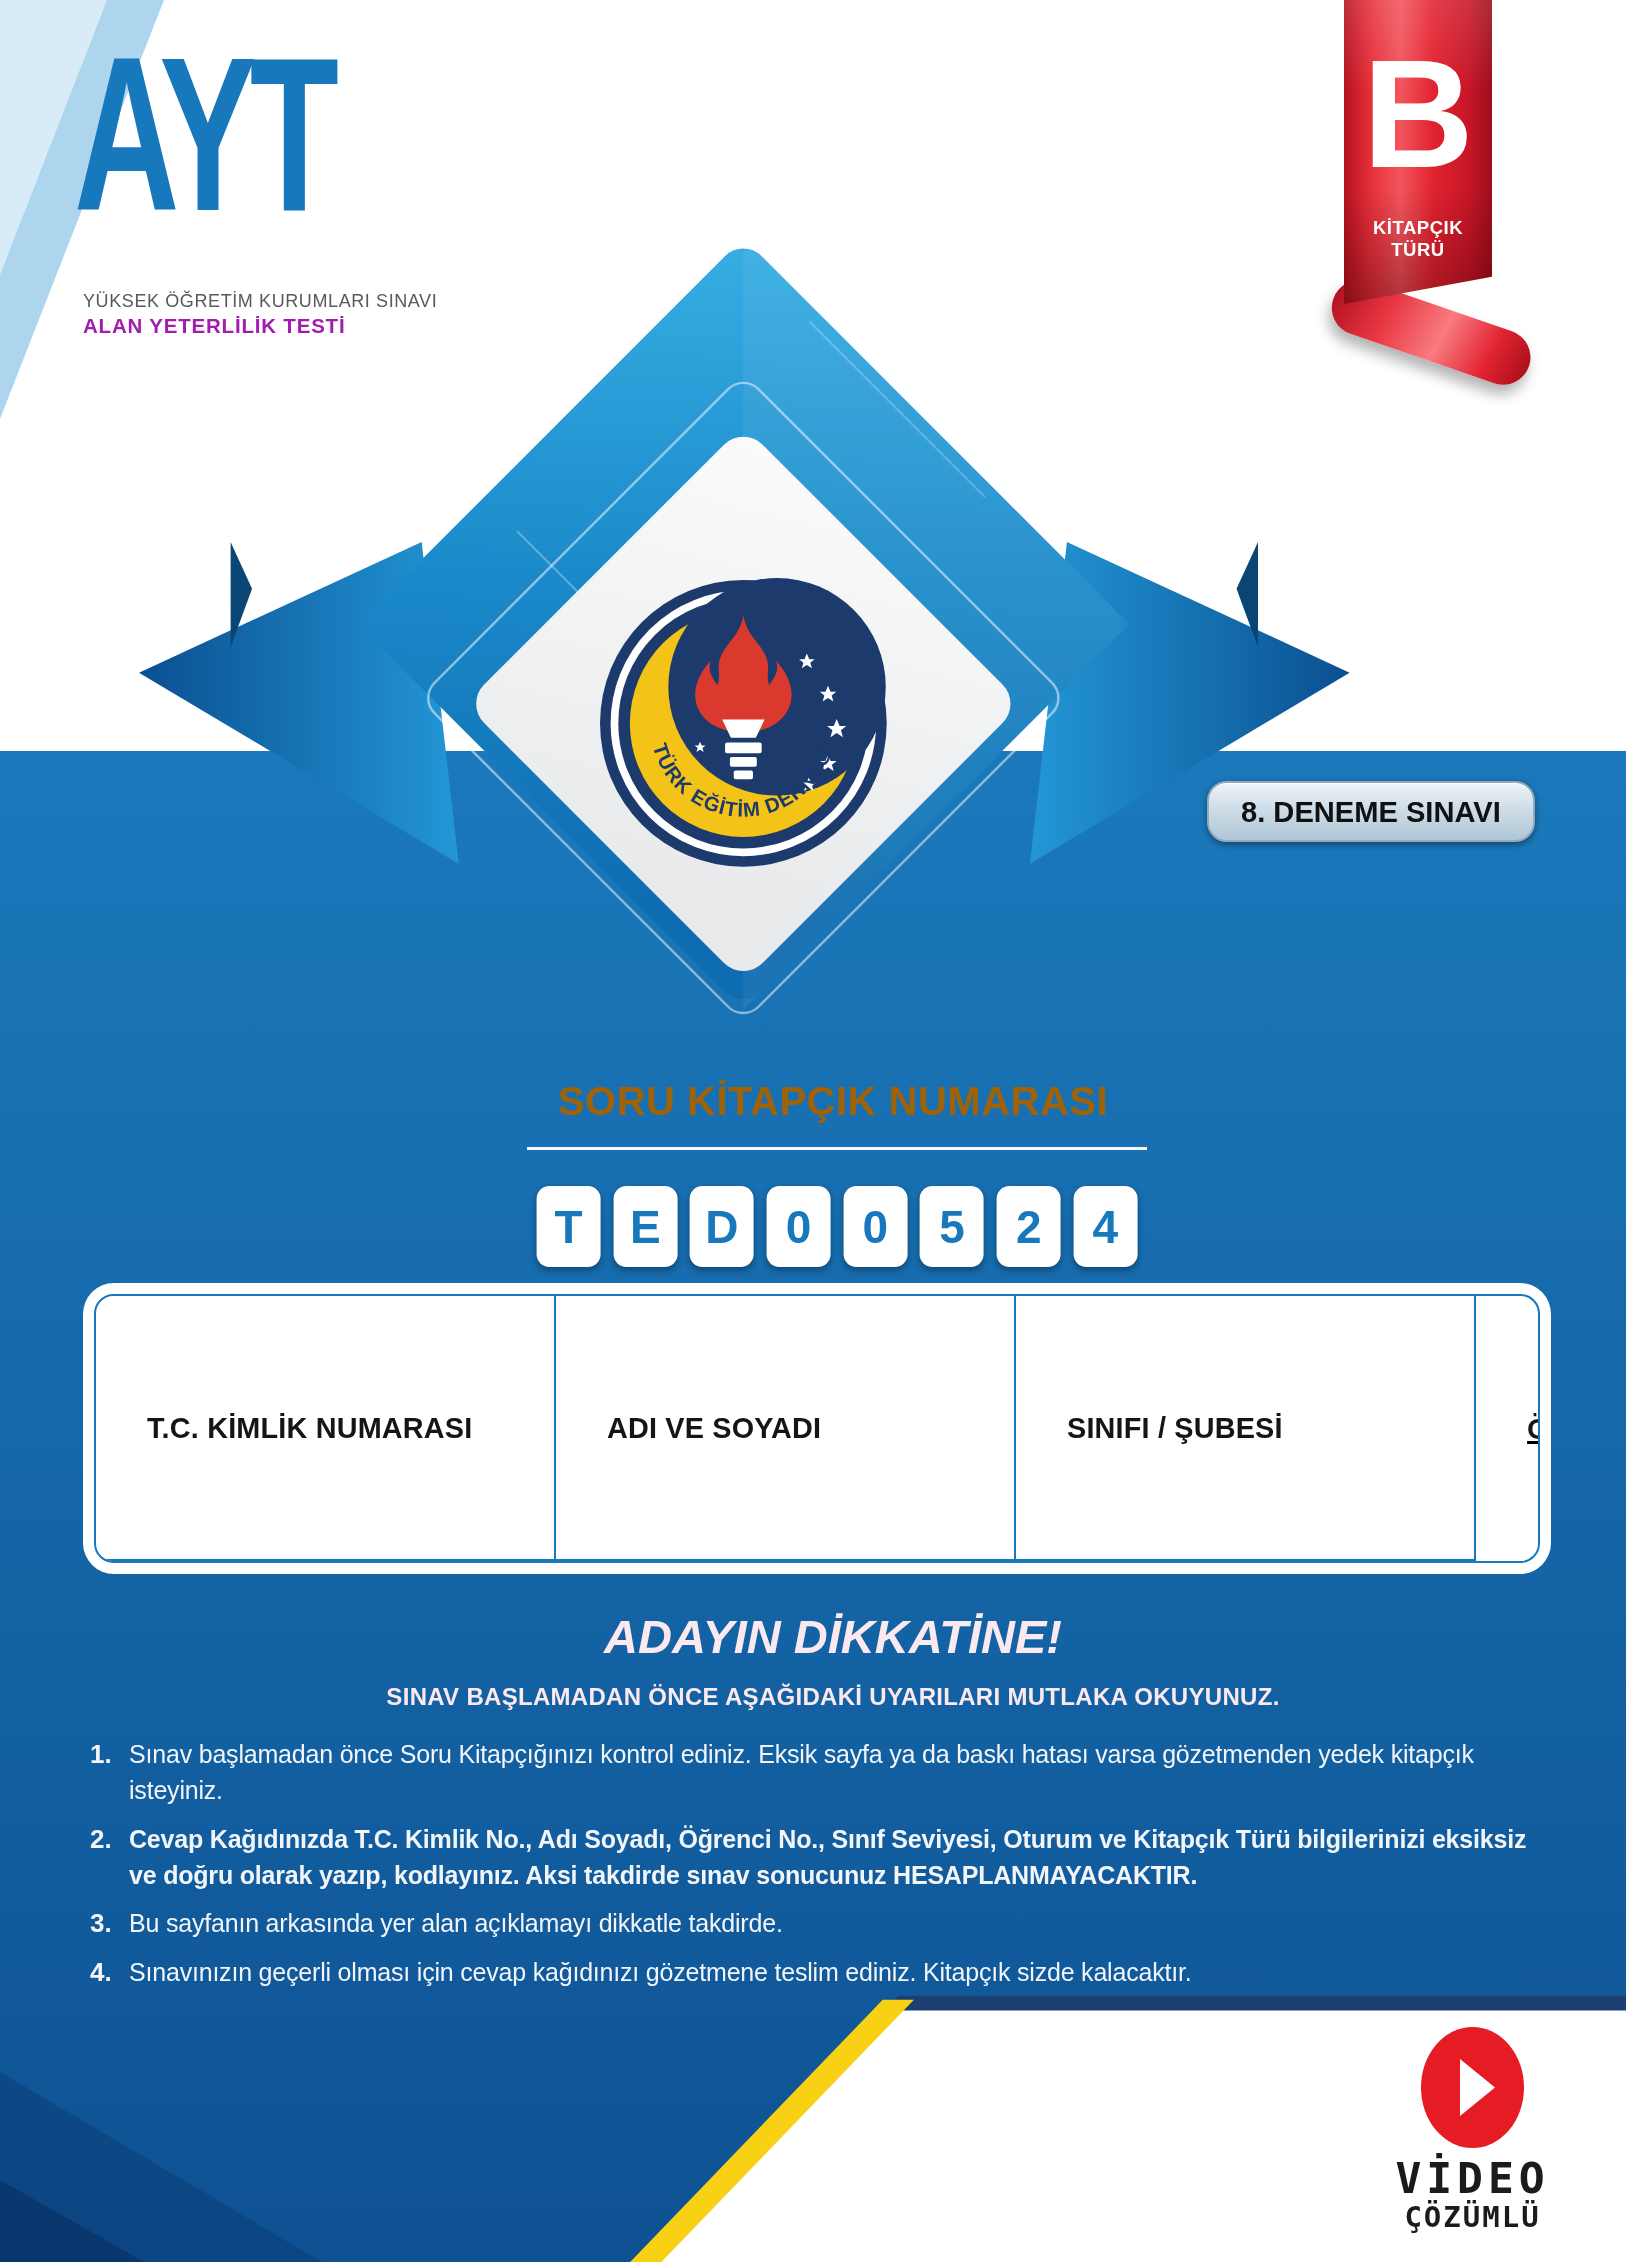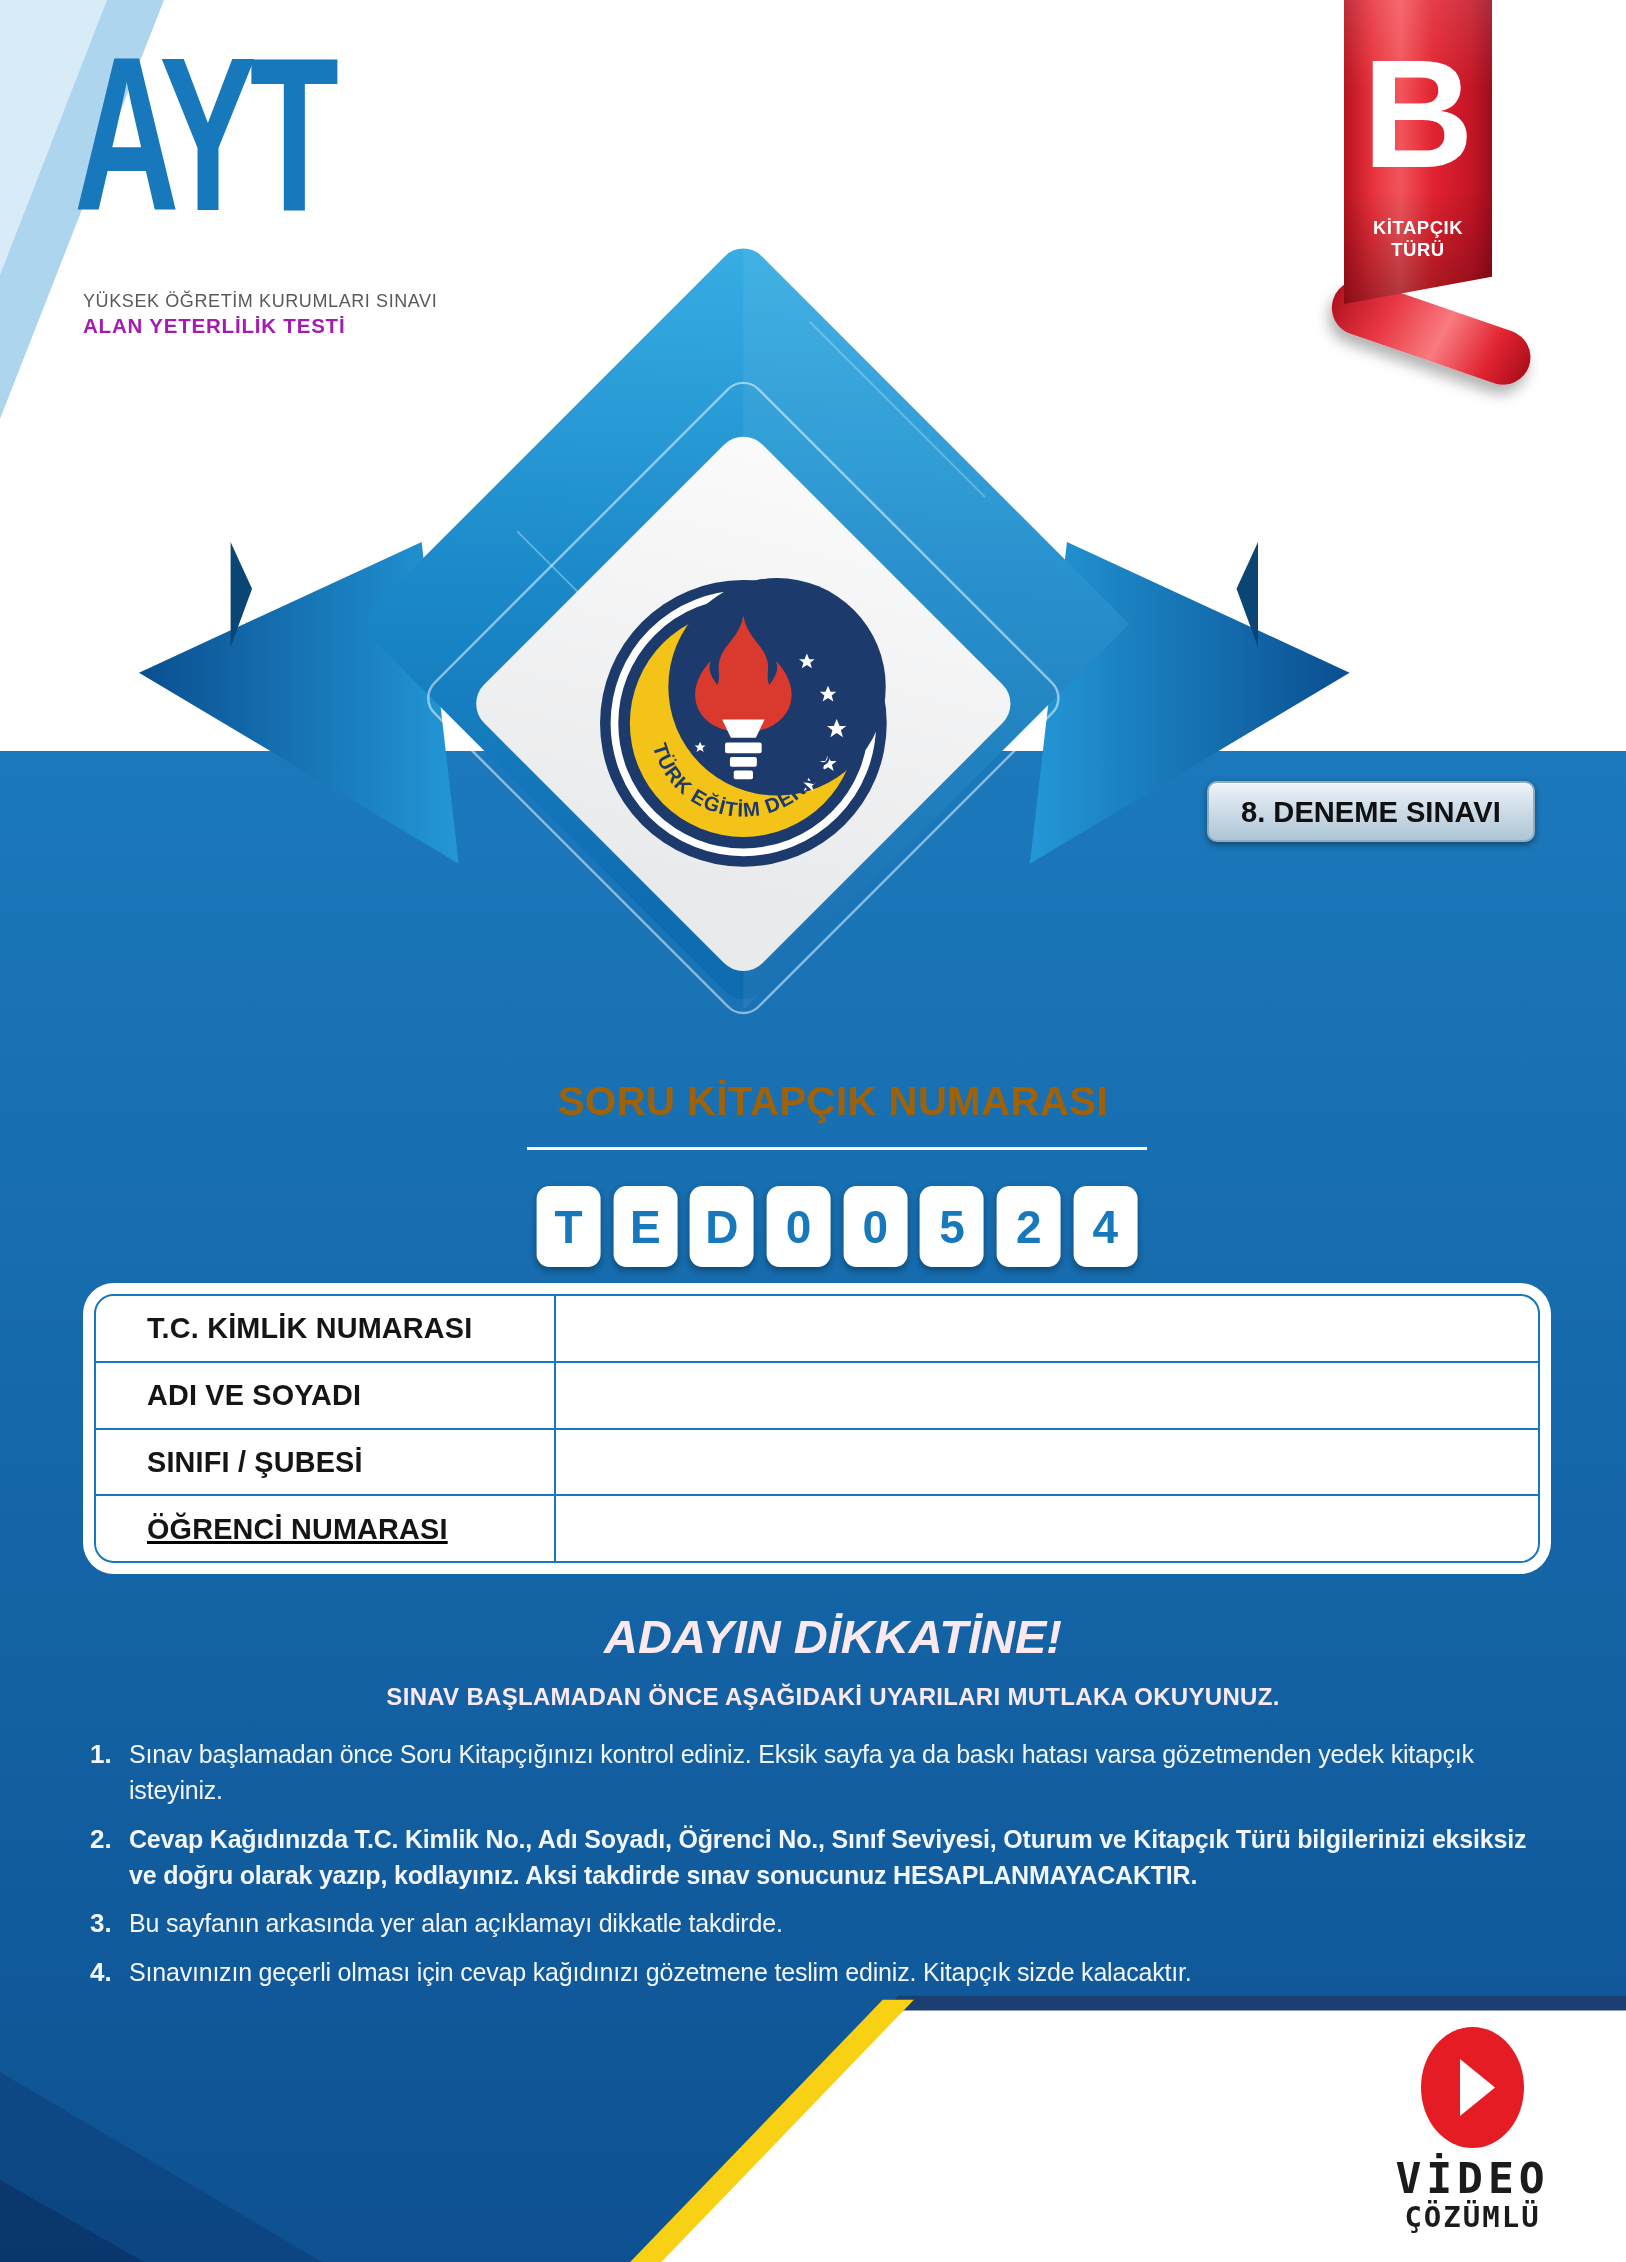--- a/index.html
+++ b/index.html
@@ -44,38 +44,38 @@
   .facetB{left:0;top:1429px;width:146px;height:83px;background:rgba(8,40,90,.5);
           clip-path:polygon(0 0,0 100%,100% 100%);}
 
   .hero{left:0;top:195px;width:1627px;height:965px;z-index:2;pointer-events:none;}
   .bottom-svg{left:0;top:1990px;width:1627px;height:273px;z-index:2;pointer-events:none;}
 
   
   .badge{left:1207px;top:781px;width:324px;height:57px;z-index:4;
          display:flex;align-items:center;justify-content:center;
          background:linear-gradient(180deg,#eef4f9 0%,#cfdde8 45%,#aec6d6 100%);
-         border:2px solid #93abbd;border-radius:10px;
+         border:2px solid #93abbd;border-radius:20px;
          box-shadow:0 2.9px 5.9px rgba(0,0,0,.4), inset 0 1px 0 #fff;}
   .badge span{font-size:30px;font-weight:bold;color:#111;transform:scaleX(.97);white-space:nowrap;}
 
   
   .cx{left:39px;right:0;text-align:center;z-index:4;}
   .soru-title{top:1079px;font-size:40px;font-weight:bold;color:#a16207;letter-spacing:0.5px;}
   .soru-line{left:527px;top:1147px;width:620px;height:2.9px;background:rgba(255,255,255,.95);z-index:4;}
   .char-row{left:837px;top:1186px;transform:translateX(-50%);display:flex;gap:12.7px;z-index:4;}
   .char-box{width:64px;height:81px;background:#fff;border-radius:12.7px;
             display:flex;align-items:center;justify-content:center;
             font-size:46px;font-weight:bold;color:#1878bc;
             box-shadow:0 3.9px 5.9px rgba(0,0,0,.3);}
 
   
   .form-card{left:83px;top:1283px;width:1468px;height:291px;background:#fff;border-radius:31px;z-index:4;}
   .form-border{position:absolute;inset:10.7px;border:2.9px solid #1878bc;border-radius:19.5px;
-               display:flex;flex-direction:column;overflow:hidden;}
+               display:flex;flex-direction:row;overflow:hidden;}
   .form-row{flex:1;display:flex;border-bottom:2.9px solid #1878bc;}
   .form-row:last-child{border-bottom:none;text-decoration:underline;}
   .form-label{width:460px;border-right:2.9px solid #1878bc;display:flex;align-items:center;
               padding-left:51px;box-sizing:border-box;}
   .form-label span{font-size:30px;font-weight:bold;color:#151515;letter-spacing:0.2px;
               transform:scaleX(.96);transform-origin:left center;white-space:nowrap;}
   .form-value{flex:1;}
 
   
   .notice-title{top:1609px;font-size:47px;font-weight:bold;color:#fbe9ef;font-style:italic;}

